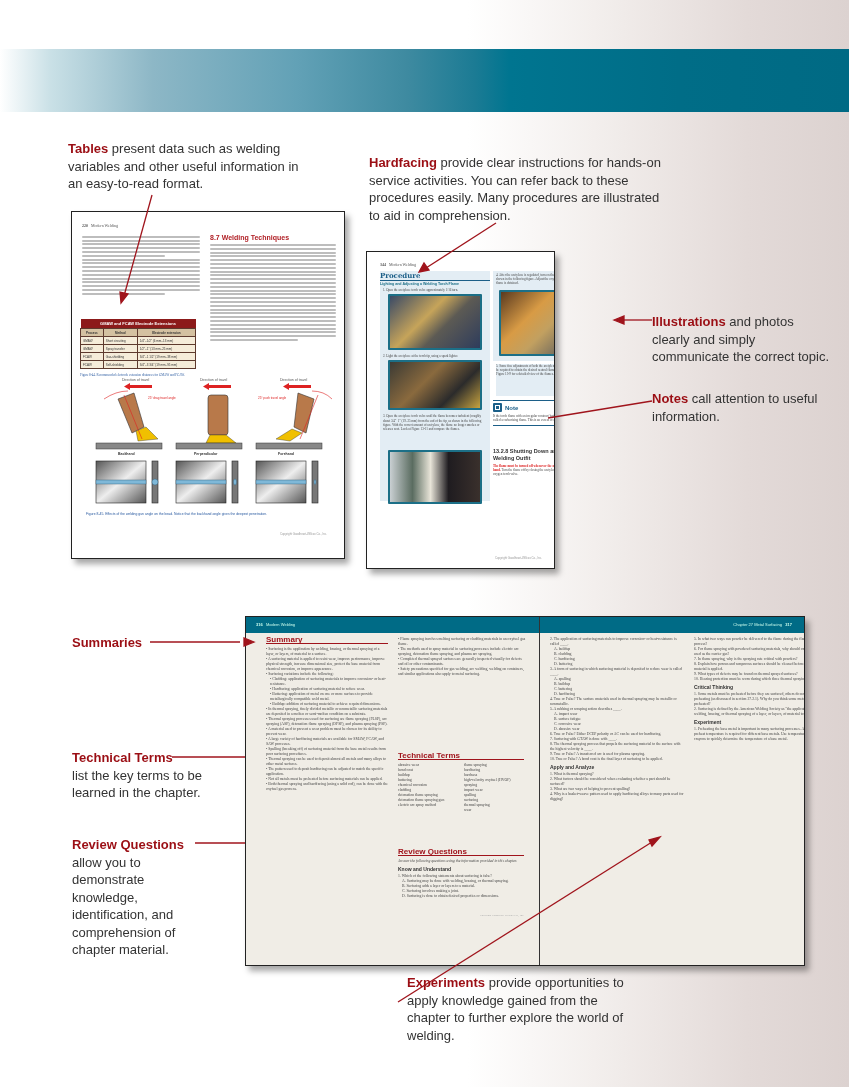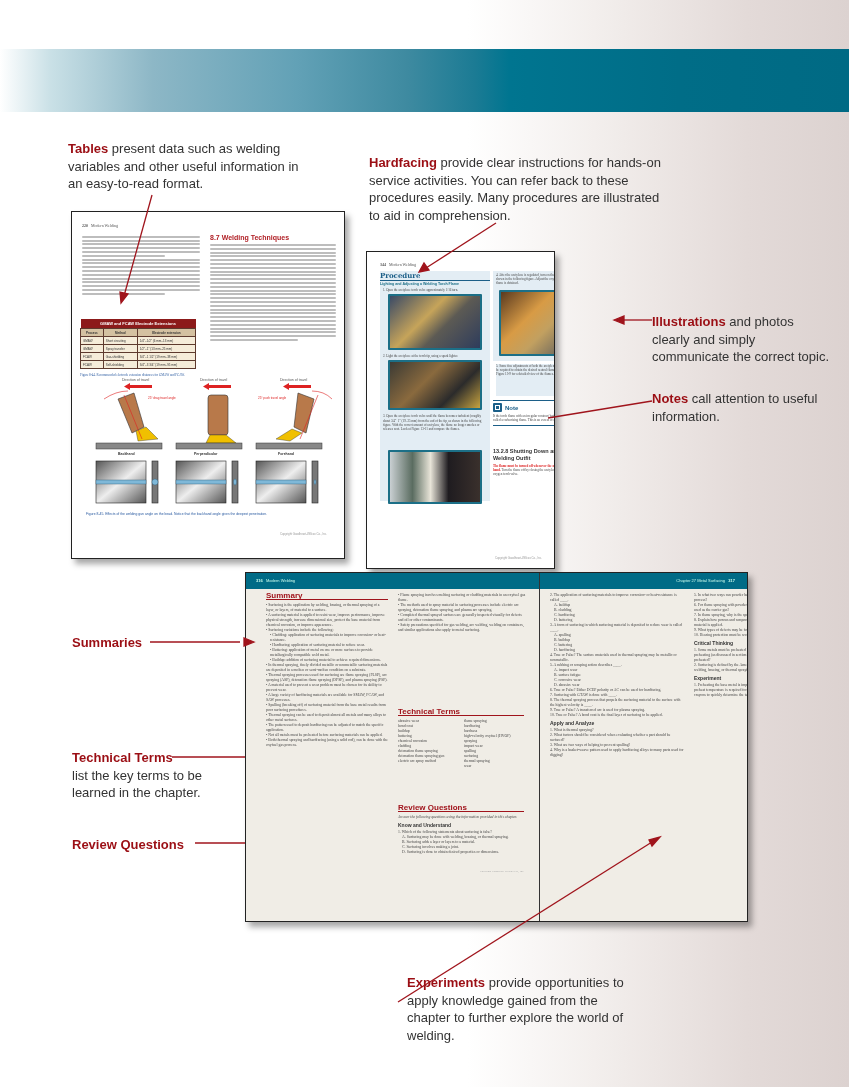--- a/index.html
+++ b/index.html
@@ -11,21 +11,21 @@
 .pg-hdr{font-family:"Liberation Serif",serif;font-size:4px;color:#555}
 .txt{font-family:"Liberation Serif",serif;font-size:3.2px;line-height:4.2px;color:#444}
 .fake{height:2px;background:#bdbdbd;margin:1.8px 0;border-radius:1px}
 .fake.s{width:70%}
 .h-red{color:#b01e24;font-weight:bold;font-family:"Liberation Sans",sans-serif}
 .tbl{border-collapse:collapse;width:100%;font-size:3px}
 .tbl th{background:#8c1a1a;color:#fff;font-size:4px;padding:2px;text-align:center}
 .tbl td{border:1px solid #5d3a2e;padding:1.5px 2px;background:#f5ecd9;color:#333}
 .tbl tr.colh td{background:#d4c1a1;font-weight:bold;text-align:center}
 .photo{border:2px solid #1c6f87;border-radius:1px}
-.spread{position:absolute;left:245px;top:572px;width:503px;height:350px;border:1px solid #222;background:#f0ede6;box-shadow:4px 5px 6px rgba(0,0,0,0.35);overflow:hidden}
+.spread{position:absolute;left:245px;top:616px;width:560px;height:350px;border:1px solid #222;background:#f0ede6;box-shadow:4px 5px 6px rgba(0,0,0,0.35);overflow:hidden}
 .sp-band{position:absolute;left:0;top:0;width:100%;height:16px;background:#006b86}
 .sp-col{position:absolute;font-family:"Liberation Serif",serif;font-size:3.8px;line-height:5px;color:#444}
 .sp-h{font-family:"Liberation Sans",sans-serif;font-weight:bold;color:#a0141c;font-size:8px;border-bottom:1.2px solid #a0141c;padding-bottom:1px;margin-bottom:3px}
 .sp-sub{font-family:"Liberation Sans",sans-serif;font-weight:bold;color:#333;font-size:5px;margin:3px 0 2px}
 </style>
 </head>
 <body>
 
 <div class="band"></div>
 
@@ -352,20 +352,21 @@
 
 <div class="callout" style="left:72px;top:634px;width:135px">
   <div class="kw">Summaries</div>
 </div>
 <div class="callout" style="left:72px;top:749px;width:135px">
   <div class="kw">Technical Terms</div>
   <div>list the key terms to be learned in the chapter.</div>
 </div>
 <div class="callout" style="left:72px;top:836px;width:135px">
   <div class="kw">Review Questions</div>
+  <div>allow you to demonstrate knowledge, identification, and comprehension of chapter material.</div>
 </div>
 <div class="callout" style="left:407px;top:974px;width:225px">
   <span class="kw">Experiments</span><span> provide opportunities to apply knowledge gained from the chapter to further explore the world of welding.</span>
 </div>
 
 <svg style="position:absolute;left:0;top:0;pointer-events:none" width="849" height="1087">
   <g stroke="#a0141c" stroke-width="1.3" fill="#a0141c">
     <line x1="152" y1="195" x2="124" y2="296"></line>
       <polygon points="121,303 120,292 128,294"></polygon>
     <line x1="496" y1="223" x2="426" y2="268"></line>

